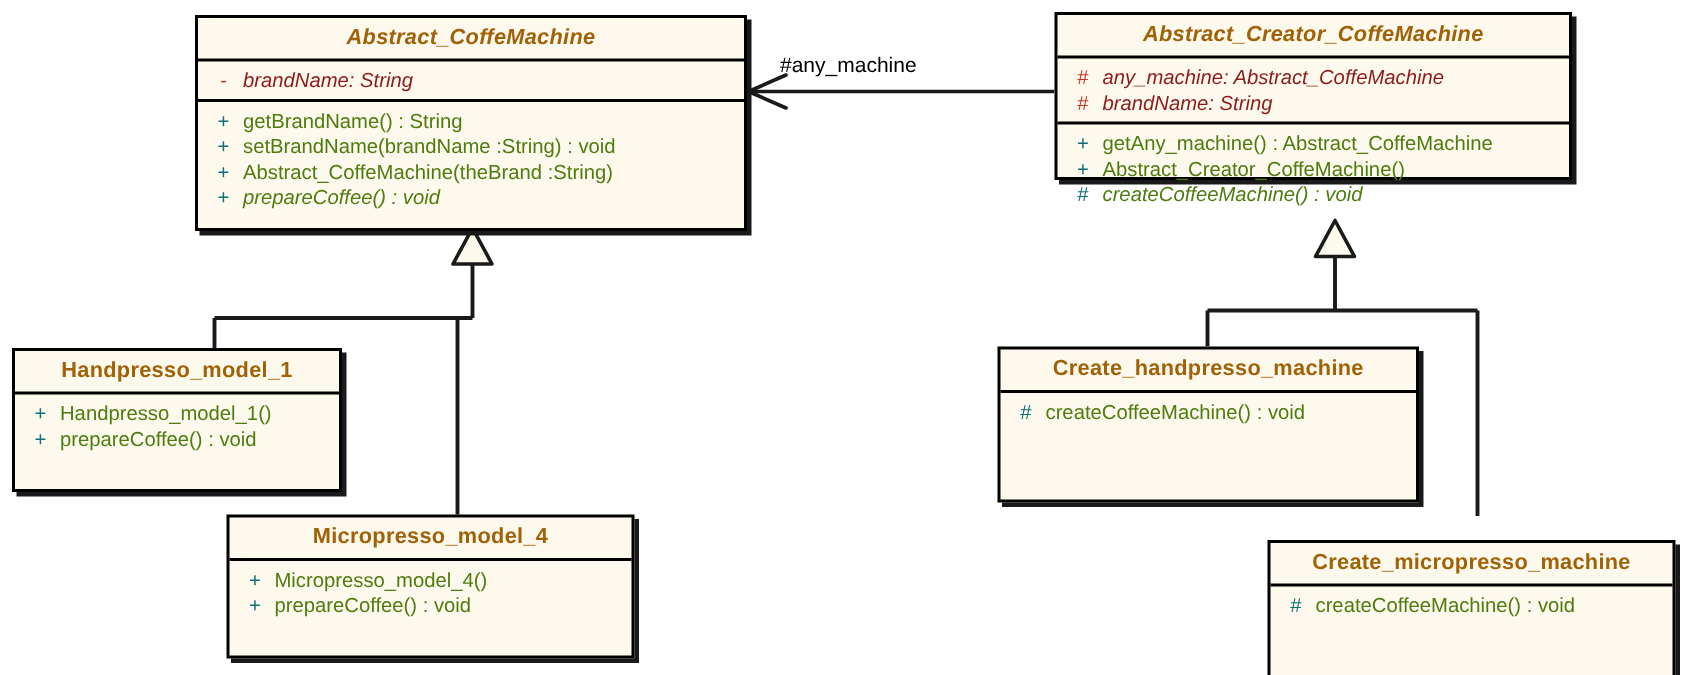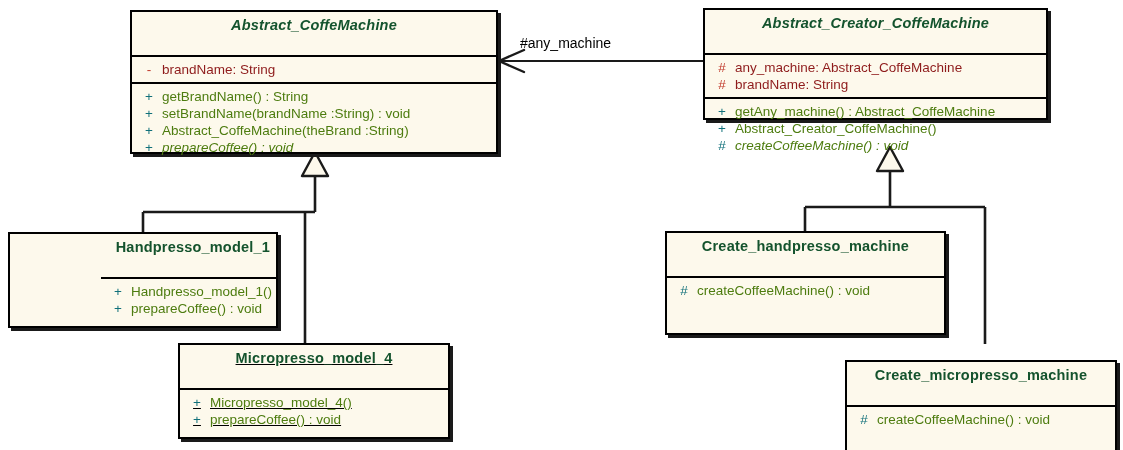--- a/index.html
+++ b/index.html
@@ -32,22 +32,22 @@
     background: #fdf9ec;
     border: 2px solid #000000;
     box-shadow: 3px 3px 0 0 #1a1a1a;
     box-sizing: border-box;
     z-index: 5;
   }
   .uml-title {
     text-align: center;
     font-size: 14.5px;
     font-weight: bold;
-    color: #14532d;
-    padding: 5px 6px 22px 6px;
+    color: #a16207;
+    padding: 5px 6px 6px 6px;
     white-space: nowrap;
     letter-spacing: 0.2px;
   }
   .uml-title.abstract {
     font-style: italic;
   }
   .uml-compartment {
     border-top: 2px solid #000000;
     padding: 4px 0 4px 0;
   }
@@ -63,21 +63,21 @@
     padding: 0 4px;
   }
   .vis {
     display: inline-block;
     width: 26px;
     text-align: center;
     flex: 0 0 26px;
     font-weight: normal;
   }
   .member-attr .vis  { color: #c0392b; }
-  .member-attr .name { color: #8e1b1b; }
+  .member-attr .name { color: #8e1b1b; font-style: italic; }
   .member-op .vis    { color: #10707a; }
   .member-op .name   { color: #4d7c0f; }
   .member-op .name.italic { font-style: italic; }
 
   .uml-class.flexbox {
     display: flex;
     flex-direction: column;
   }
 
   
@@ -178,35 +178,35 @@
         <span class="vis">+</span>
         <span class="name">Abstract_Creator_CoffeMachine()</span>
       </div>
       <div class="uml-row member-op">
         <span class="vis">#</span>
         <span class="name italic">createCoffeeMachine() : void</span>
       </div>
     </div>
   </div>
 
-  <div class="uml-class flexbox" style="left:8px; top:232px; width:270px; height:96px;align-items:flex-end;">
+  <div class="uml-class flexbox" style="left:8px; top:232px; width:220px; height:96px;">
     <div class="uml-title">Handpresso_model_1</div>
     <div class="uml-compartment grow">
       <div class="uml-row member-op">
         <span class="vis">+</span>
         <span class="name">Handpresso_model_1()</span>
       </div>
       <div class="uml-row member-op">
         <span class="vis">+</span>
         <span class="name">prepareCoffee() : void</span>
       </div>
     </div>
   </div>
 
-  <div class="uml-class flexbox" style="left:178px; top:343px; width:272px; height:96px;text-decoration:underline;">
+  <div class="uml-class flexbox" style="left:151px; top:343px; width:272px; height:96px;">
     <div class="uml-title">Micropresso_model_4</div>
     <div class="uml-compartment grow">
       <div class="uml-row member-op">
         <span class="vis">+</span>
         <span class="name">Micropresso_model_4()</span>
       </div>
       <div class="uml-row member-op">
         <span class="vis">+</span>
         <span class="name">prepareCoffee() : void</span>
       </div>

